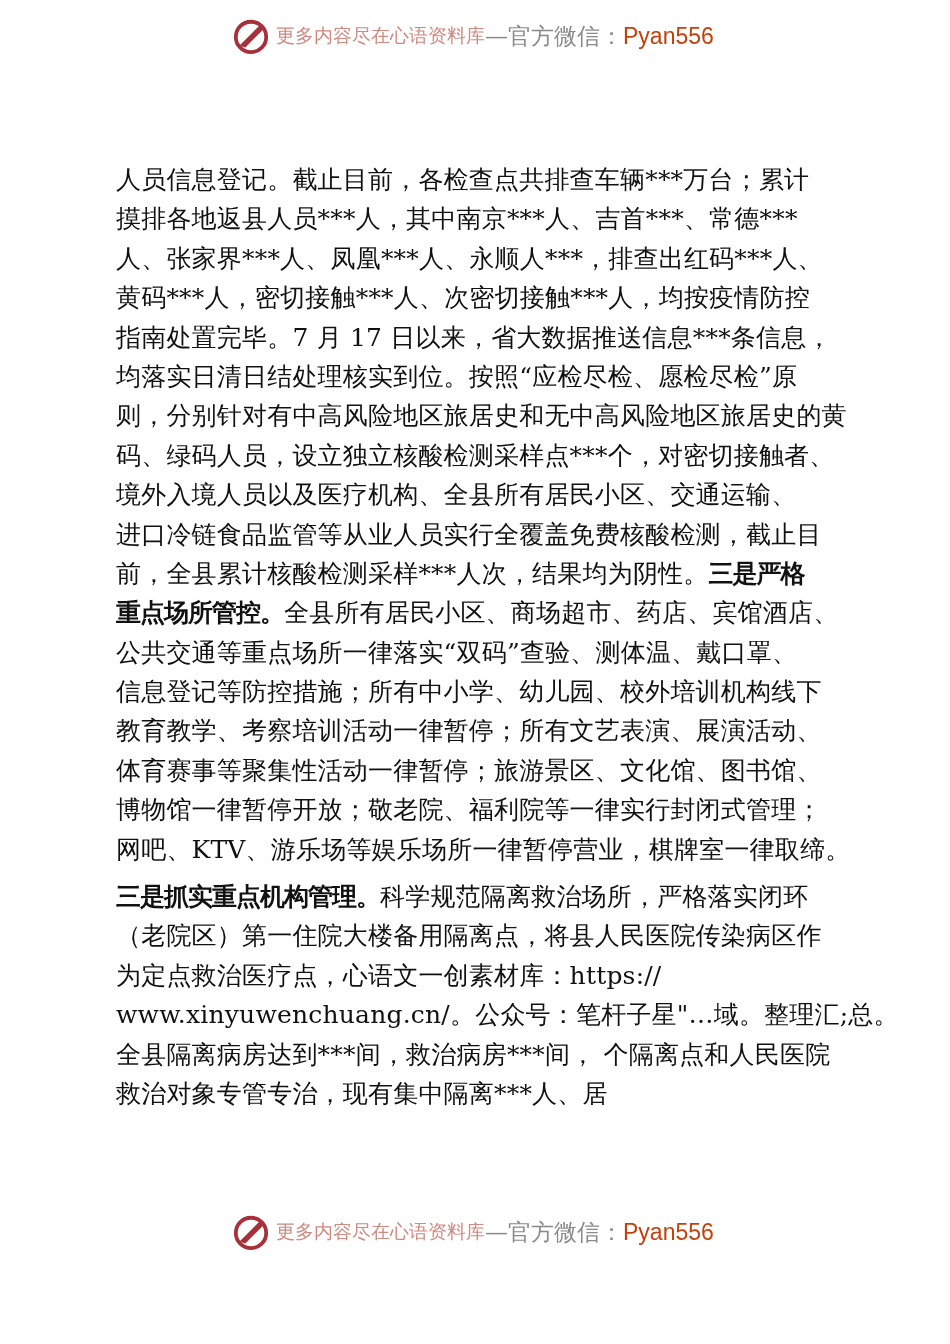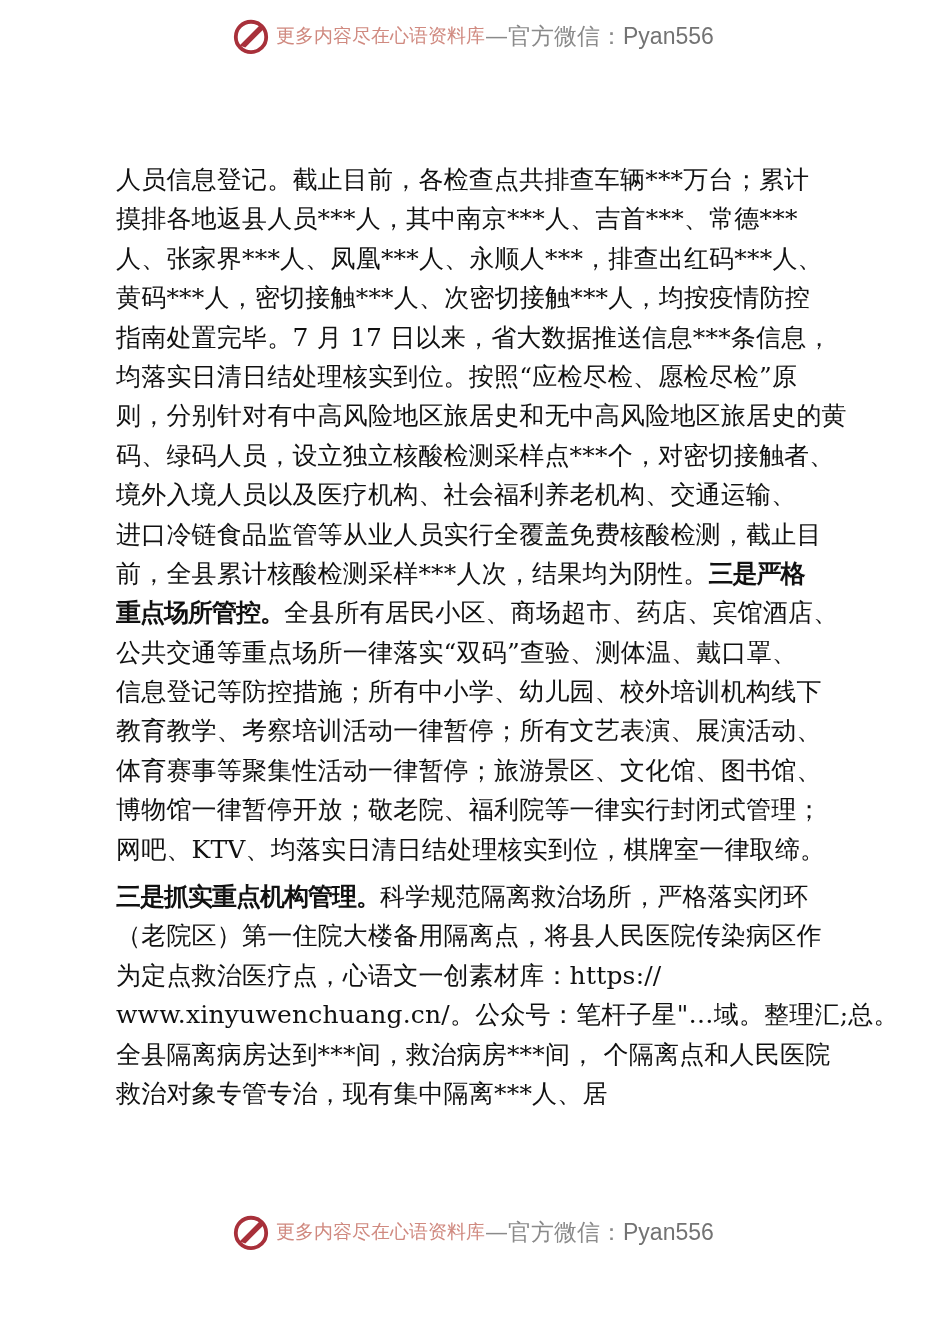--- a/index.html
+++ b/index.html
@@ -4,21 +4,21 @@
 <style>
   html, body { margin: 0; padding: 0; background: #ffffff; }
   body { width: 950px; height: 1344px; position: relative; overflow: hidden;
          font-family: "DejaVu Serif", "Liberation Serif", serif; color: #111; }
   .banner { position: absolute; left: 232px; height: 48px; display: flex; align-items: center; white-space: nowrap; }
   .banner.top { top: 12px; }
   .banner.bottom { top: 1208px; }
   .logo { width: 38px; height: 38px; margin-right: 6px; display: inline-block; }
   .b-red { color: #d08a80; font-size: 19px; letter-spacing: 0px; font-family: "DejaVu Serif", serif; }
   .b-gray { color: #8a8a8a; font-size: 23px; font-family: "DejaVu Serif", serif; }
-  .b-id { color: #737373; font-size: 23px; font-family: "Liberation Sans", sans-serif; }
+  .b-id { color: #c2410c; font-size: 23px; font-family: "Liberation Sans", sans-serif; }
   .body-text { position: absolute; left: 116px; top: 160px; width: 730px; }
   .line { height: 39.4px; line-height: 39.4px; font-size: 25px; white-space: nowrap; letter-spacing: 0.2px; }
   .line.gap { margin-top: 8px; }
   .bold { font-family: "DejaVu Sans", sans-serif; font-weight: bold; letter-spacing: -1px; }
 </style>
 </head>
 <body>
 
 <div class="banner top">
   <svg class="logo" viewBox="0 0 40 40">
@@ -34,30 +34,30 @@
 
 <div class="body-text">
   <div class="line"><span>人员信息登记。截止目前，各检查点共排查车辆***万台；累计</span></div>
   <div class="line"><span>摸排各地返县人员***人，其中南京***人、吉首***、常德***</span></div>
   <div class="line"><span>人、张家界***人、凤凰***人、永顺人***，排查出红码***人、</span></div>
   <div class="line"><span>黄码***人，密切接触***人、次密切接触***人，均按疫情防控</span></div>
   <div class="line"><span>指南处置完毕。7 月 17 日以来，省大数据推送信息***条信息，</span></div>
   <div class="line"><span>均落实日清日结处理核实到位。按照“应检尽检、愿检尽检”原</span></div>
   <div class="line"><span>则，分别针对有中高风险地区旅居史和无中高风险地区旅居史的黄</span></div>
   <div class="line"><span>码、绿码人员，设立独立核酸检测采样点***个，对密切接触者、</span></div>
-  <div class="line"><span>境外入境人员以及医疗机构、社会福利养老机构、交通运输、</span></div>
+  <div class="line"><span>境外入境人员以及医疗机构、全县所有居民小区、交通运输、</span></div>
   <div class="line"><span>进口冷链食品监管等从业人员实行全覆盖免费核酸检测，截止目</span></div>
   <div class="line"><span>前，全县累计核酸检测采样***人次，结果均为阴性。</span><span class="bold">三是严格</span></div>
   <div class="line"><span class="bold">重点场所管控。</span><span>全县所有居民小区、商场超市、药店、宾馆酒店、</span></div>
   <div class="line"><span>公共交通等重点场所一律落实“双码”查验、测体温、戴口罩、</span></div>
   <div class="line"><span>信息登记等防控措施；所有中小学、幼儿园、校外培训机构线下</span></div>
   <div class="line"><span>教育教学、考察培训活动一律暂停；所有文艺表演、展演活动、</span></div>
   <div class="line"><span>体育赛事等聚集性活动一律暂停；旅游景区、文化馆、图书馆、</span></div>
   <div class="line"><span>博物馆一律暂停开放；敬老院、福利院等一律实行封闭式管理；</span></div>
-  <div class="line"><span>网吧、KTV、均落实日清日结处理核实到位，棋牌室一律取缔。</span></div>
+  <div class="line"><span>网吧、KTV、游乐场等娱乐场所一律暂停营业，棋牌室一律取缔。</span></div>
   <div class="line gap"><span class="bold">三是抓实重点机构管理。</span><span>科学规范隔离救治场所，严格落实闭环</span></div>
   <div class="line"><span>（老院区）第一住院大楼备用隔离点，将县人民医院传染病区作</span></div>
   <div class="line"><span>为定点救治医疗点，心语文一创素材库：https://</span></div>
   <div class="line"><span>www.xinyuwenchuang.cn/。公众号：笔杆子星"…域。整理汇;总。</span></div>
   <div class="line"><span>全县隔离病房达到***间，救治病房***间， 个隔离点和人民医院</span></div>
   <div class="line"><span>救治对象专管专治，现有集中隔离***人、居</span></div>
 </div>
 
 <div class="banner bottom">
   <svg class="logo" viewBox="0 0 40 40">

